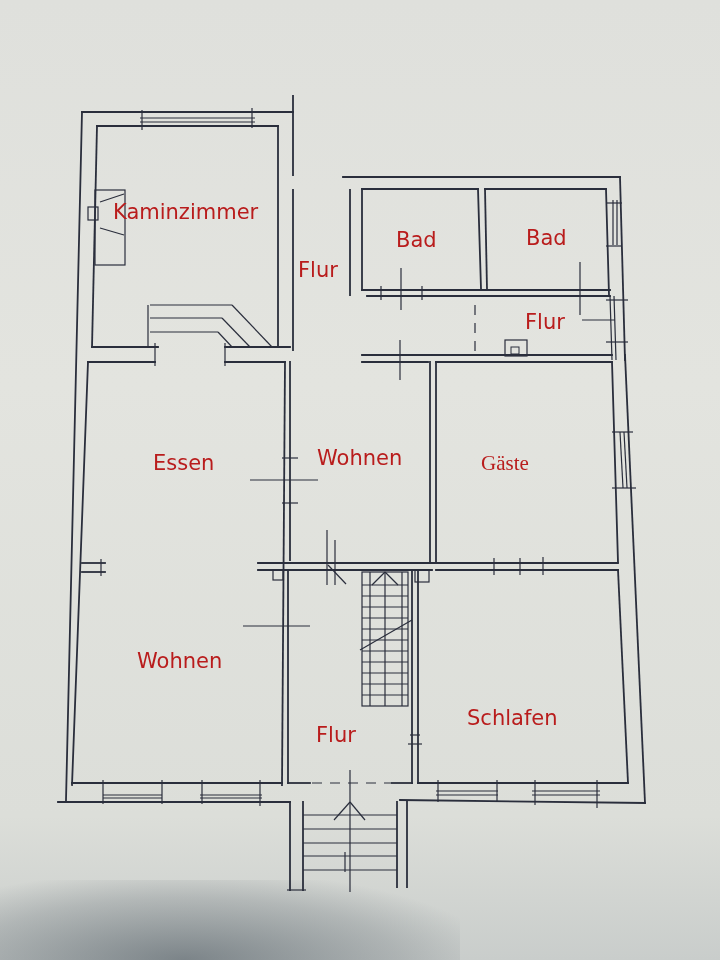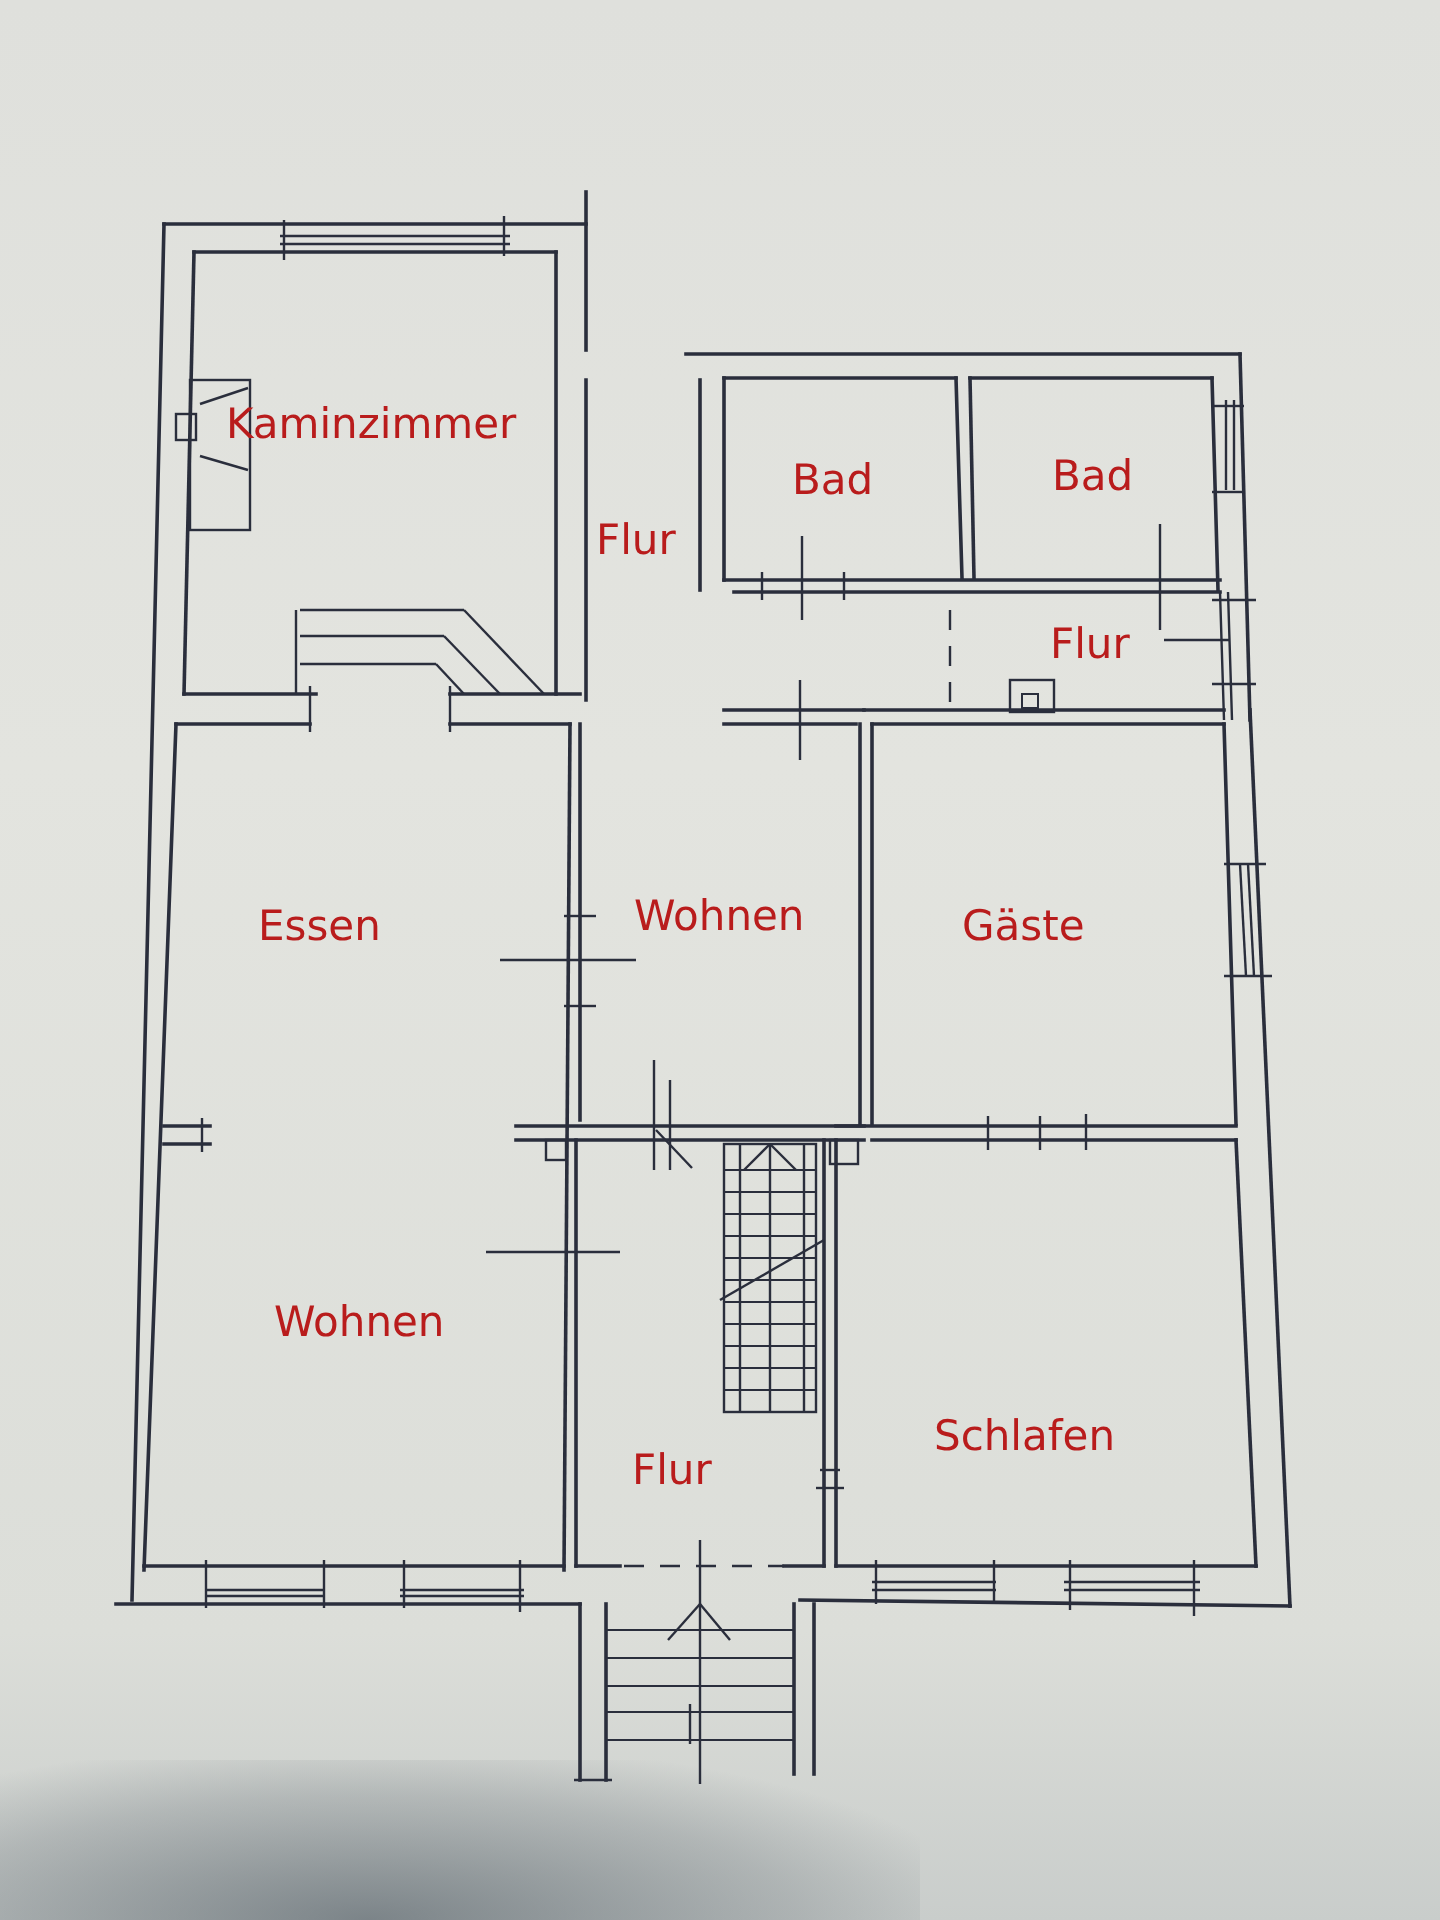--- a/index.html
+++ b/index.html
@@ -216,18 +216,18 @@
     <line class="t" x1="535" y1="780" x2="535" y2="805"></line>
     <line class="t" x1="597" y1="780" x2="597" y2="808"></line>
   </g>
 </svg>
 
 <div class="label" style="left:113px;top:200px;">Kaminzimmer</div>
 <div class="label" style="left:298px;top:258px;">Flur</div>
 <div class="label" style="left:396px;top:228px;">Bad</div>
 <div class="label" style="left:526px;top:226px;">Bad</div>
 <div class="label" style="left:525px;top:310px;">Flur</div>
-<div class="label" style="left:129px;top:451px;">Essen</div>
+<div class="label" style="left:153px;top:451px;">Essen</div>
 <div class="label" style="left:317px;top:446px;">Wohnen</div>
-<div class="label" style="left:481px;top:451px;">Gäste</div>
+<div class="label" style="left:481px;top:451px;font-family:Liberation Serif, serif;">Gäste</div>
 <div class="label" style="left:137px;top:649px;">Wohnen</div>
 <div class="label" style="left:467px;top:706px;">Schlafen</div>
 <div class="label" style="left:316px;top:723px;">Flur</div>
 
 </body></html>

